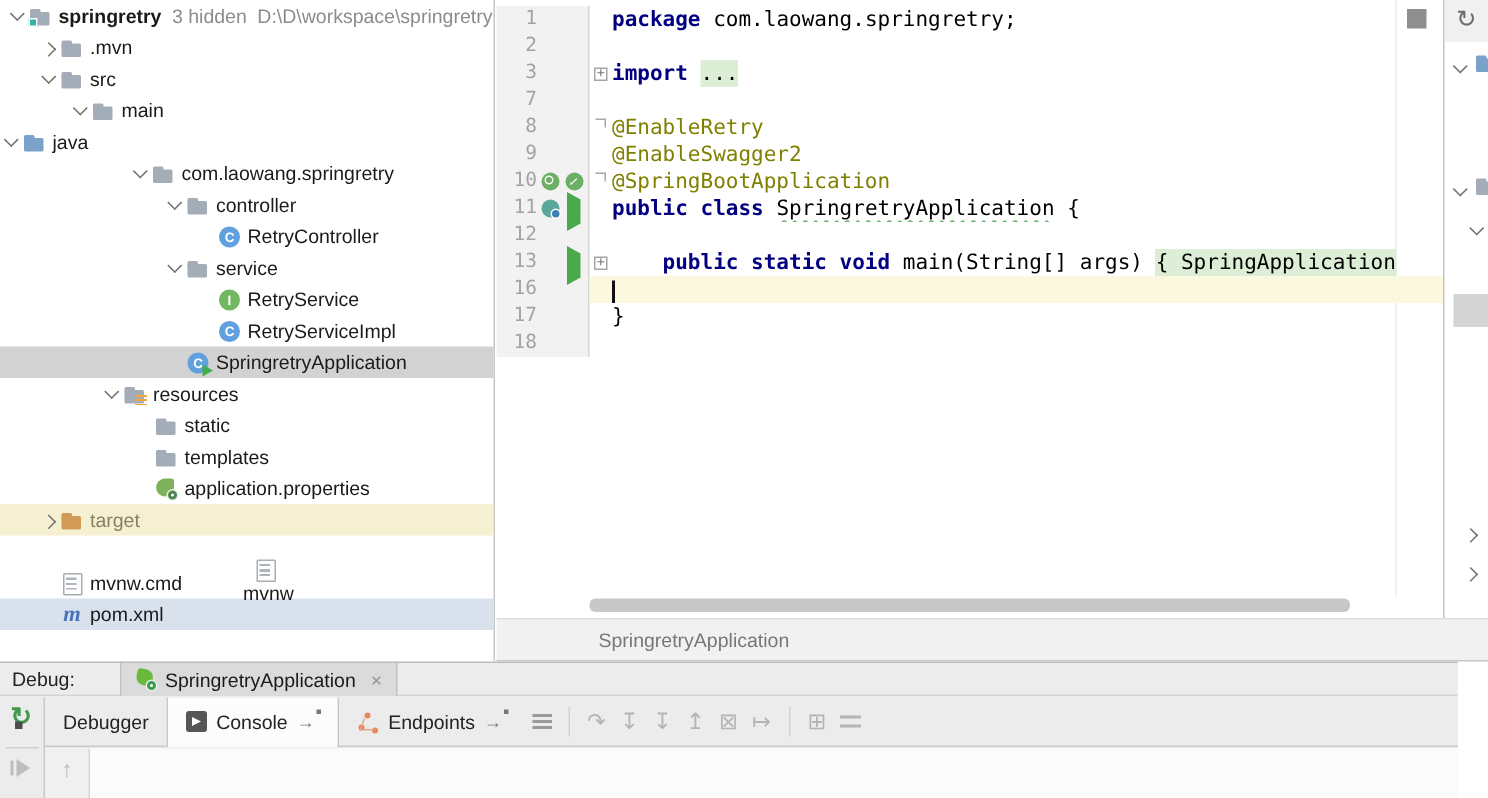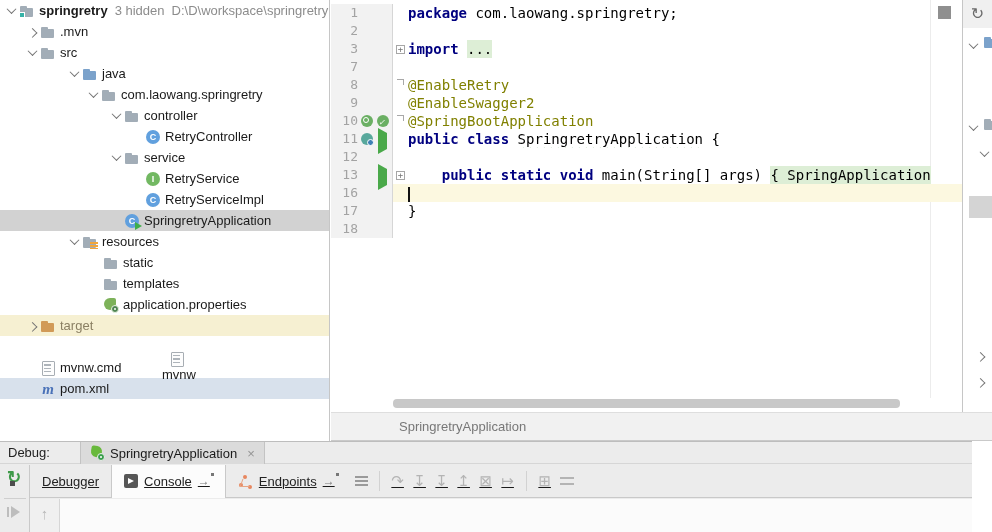--- a/index.html
+++ b/index.html
@@ -101,21 +101,21 @@
   .ic.bootleaf::before{content:"";position:absolute;left:1px;top:0;width:11px;height:11px;background:#68b93c;border-radius:2px 50% 2px 50%;transform:rotate(10deg);}
   .ic.bootleaf i{position:absolute;right:-1px;bottom:-1px;width:8px;height:8px;border-radius:50%;background:#3a9e4d;border:1px solid #eee;}
   .ic.bootleaf i::after{content:"";position:absolute;left:2px;top:2px;width:2px;height:2px;background:#fff;border-radius:50%;}
   .dbg-leftcol{position:absolute;left:0;top:23px;width:30px;height:68px;border-right:1px solid #c9c9c9;}
   .ic-rerun{position:absolute;left:7px;top:4px;color:#3f9a49;font-size:17px;line-height:17px;font-weight:bold;}
   .ic-rerun::after{content:"";position:absolute;left:3px;bottom:0px;width:5px;height:5px;background:#4d4d4d;}
   .leftcol-div{position:absolute;left:4px;top:33px;width:22px;height:1px;background:#cfcfcf;}
   .ic-resume{position:absolute;left:7px;top:41px;width:16px;height:12px;}
   .ic-resume::before{content:"";position:absolute;left:0;top:1px;width:2px;height:10px;background:#bdbdbd;}
   .ic-resume::after{content:"";position:absolute;left:4px;top:0;width:0;height:0;border-left:9px solid #bdbdbd;border-top:6px solid rgba(0,0,0,0);border-bottom:6px solid rgba(0,0,0,0);}
-  .dbg-tabsrow{position:absolute;left:30px;top:23px;right:0;height:33px;border-bottom:1px solid #c9c9c9;display:flex;align-items:center;text-decoration:underline;}
+  .dbg-tabsrow{position:absolute;left:30px;top:23px;right:0;height:33px;border-bottom:1px solid #c9c9c9;display:flex;align-items:center;}
   .dtab{height:33px;display:flex;align-items:center;padding:0 12px;font-size:13px;color:#222;cursor:pointer;}
   .dtab.sel{background:#fcfcfc;border-left:1px solid #c9c9c9;border-right:1px solid #c9c9c9;}
   .dtab .ic{margin-right:6px;}
   .ic.console{width:14px;height:14px;background:#565656;border-radius:2px;}
   .ic.console::after{content:"";position:absolute;left:4px;top:4px;width:0;height:0;border-left:6px solid #fff;border-top:3.5px solid rgba(0,0,0,0);border-bottom:3.5px solid rgba(0,0,0,0);}
   .ic.endpoints{width:15px;height:13px;}
   .ic.endpoints::before{content:"";position:absolute;width:4.5px;height:4.5px;border-radius:50%;background:#e8875f;left:1px;top:8px;box-shadow:4px -8px 0 #e8875f,9px 2px 0 #e8875f;}
   .ic.endpoints::after{content:"";position:absolute;left:3px;top:4px;width:9px;height:7px;border-left:1px solid #e8a584;border-bottom:1px solid #e8a584;transform:skewX(-20deg);}
   .pin{font-size:12px;color:#777;margin-left:6px;position:relative;margin-right:3px;}
   .pin::after{content:"";position:absolute;top:-1px;right:-4px;width:3px;height:3px;background:#777;}
@@ -152,21 +152,28 @@
           <span class="ic folder"></span>
           <span class="lbl">.mvn</span>
         </div>
         <div class="trow" style="padding-left: 25px;">
           <span class="chevbox">
             <i class="chev down"></i>
           </span>
           <span class="ic folder"></span>
           <span class="lbl">src</span>
         </div>
-        <div class="trow" style="padding-left: 67px;">
+        <div class="trow" style="padding-left: 46px;">
+          <span class="chevbox">
+            <i class="chev down"></i>
+          </span>
+          <span class="ic folder"></span>
+          <span class="lbl">main</span>
+        </div>
+        <div class="trow" style="">
           <span class="chevbox">
             <i class="chev down"></i>
           </span>
           <span class="ic folder f-java"></span>
           <span class="lbl">java</span>
         </div>
         <div class="trow" style="padding-left: 86px;">
           <span class="chevbox">
             <i class="chev down"></i>
           </span>

